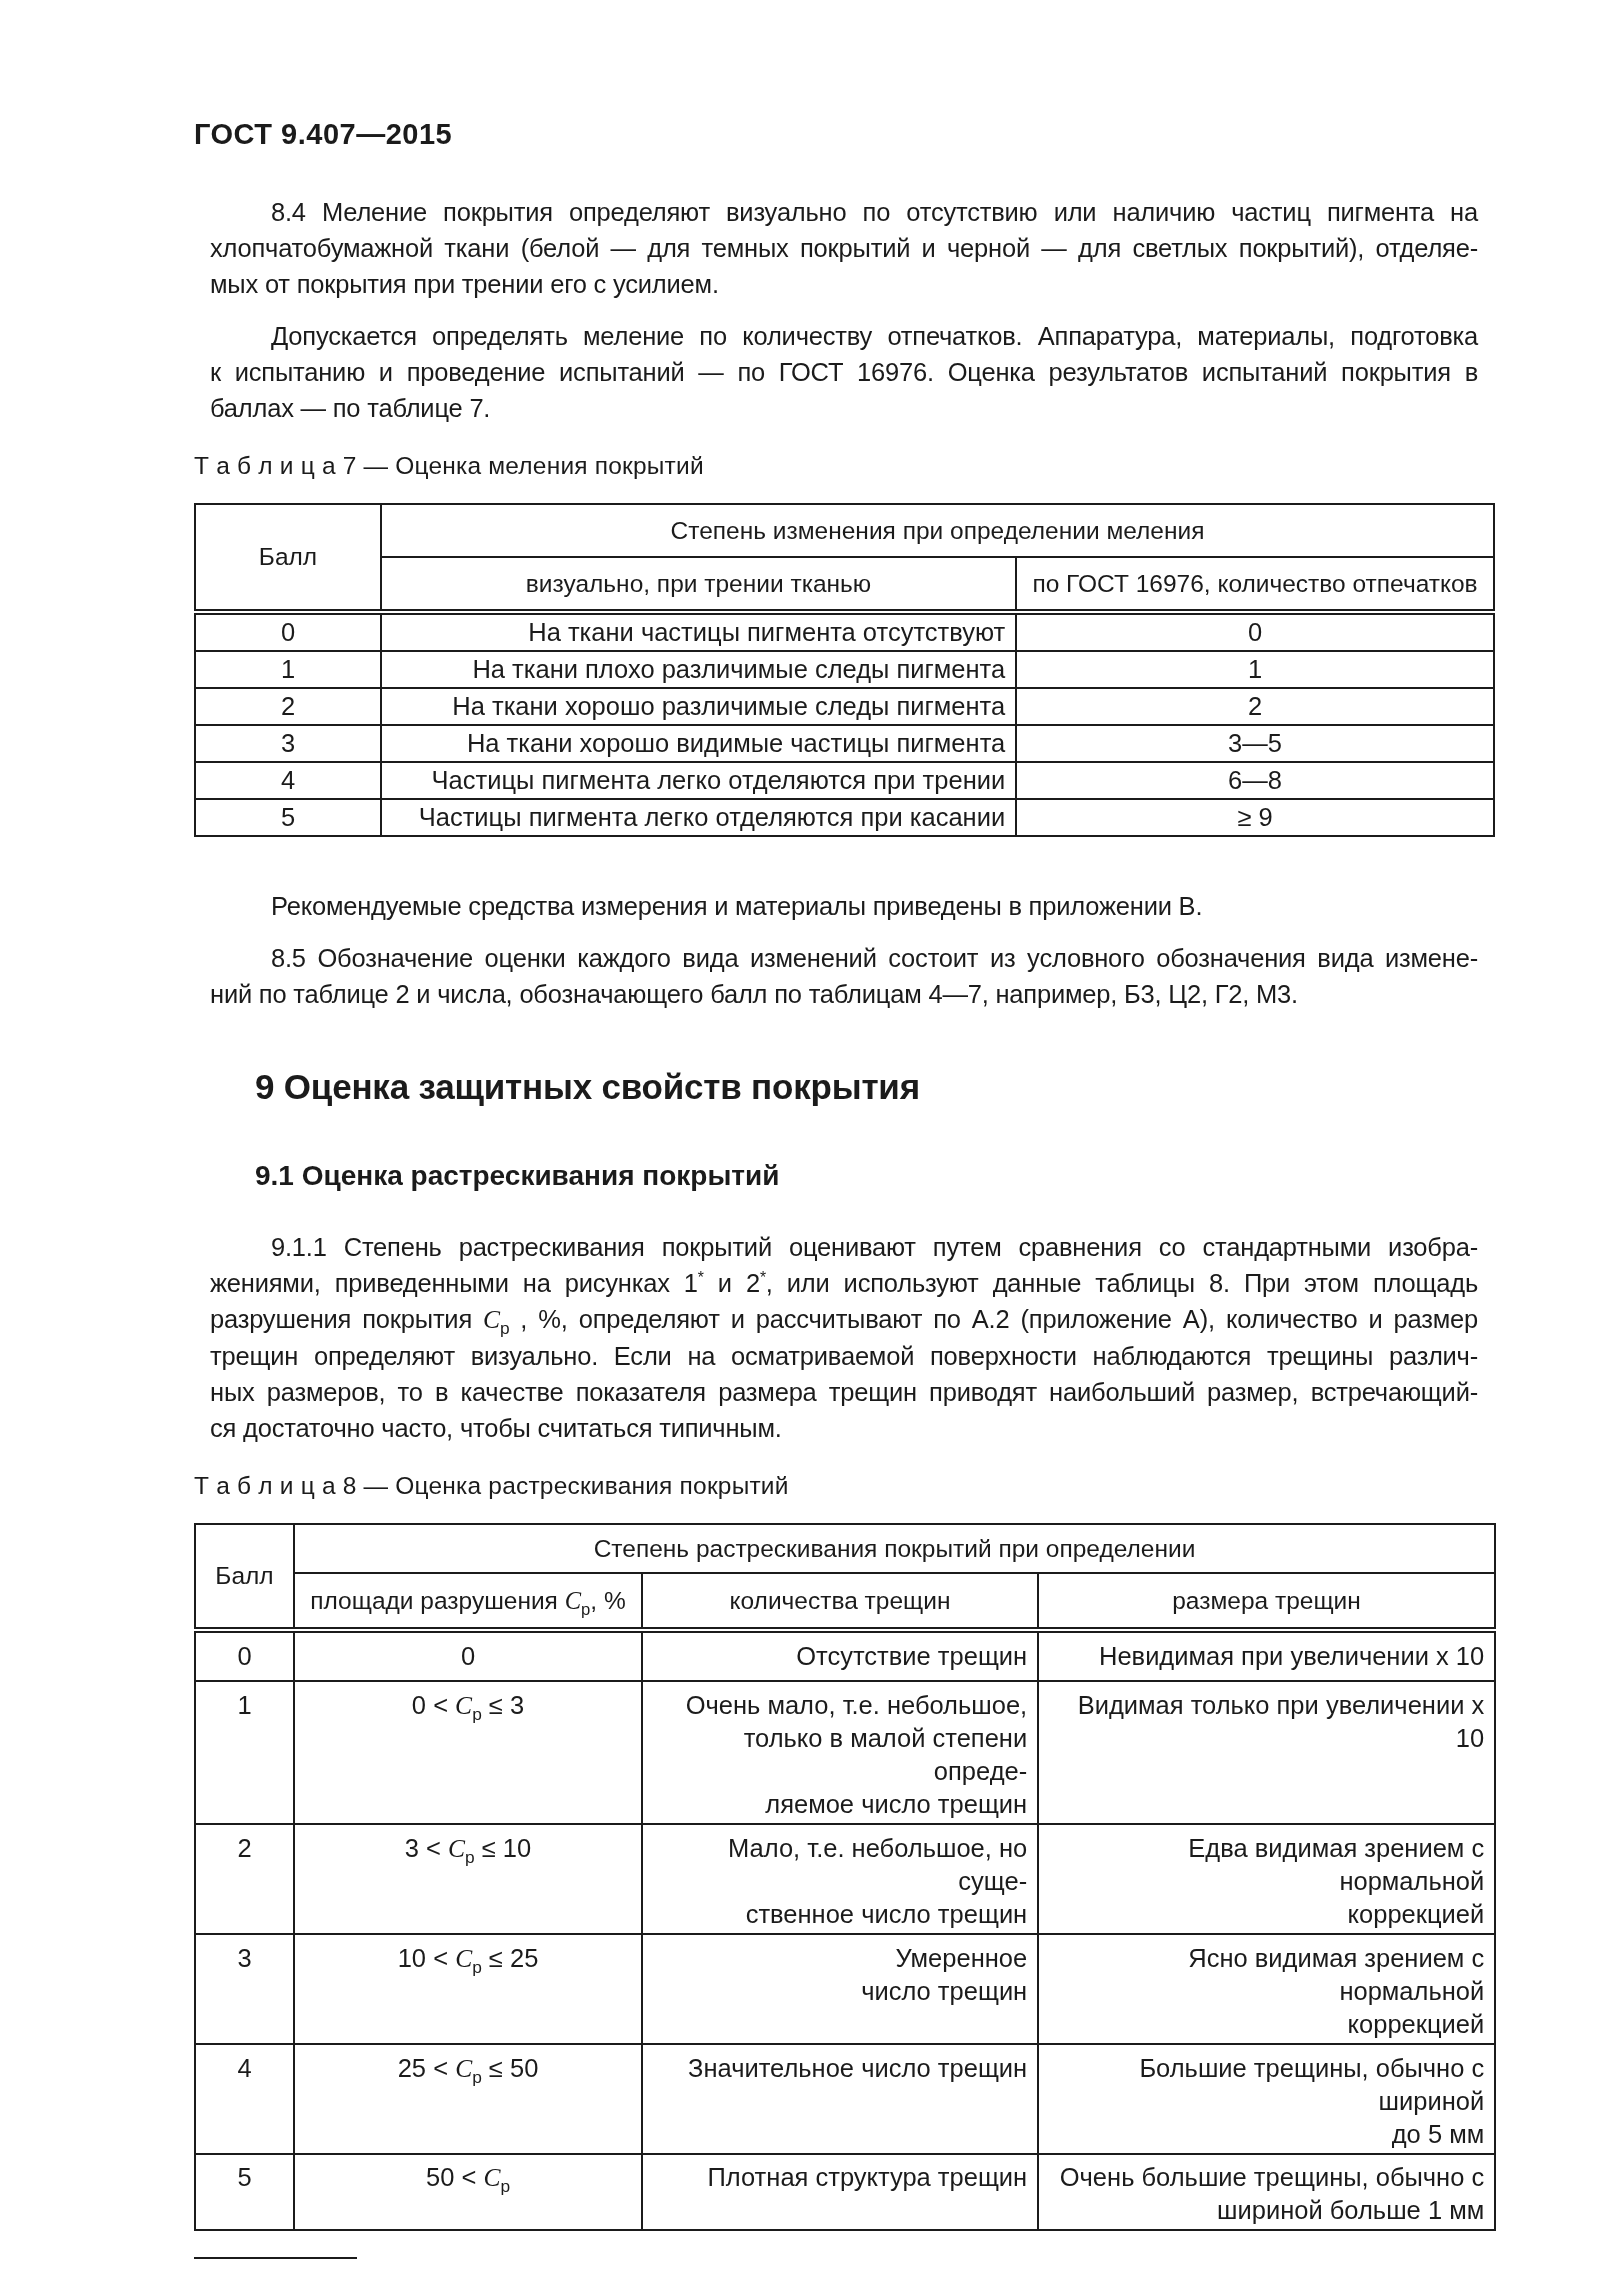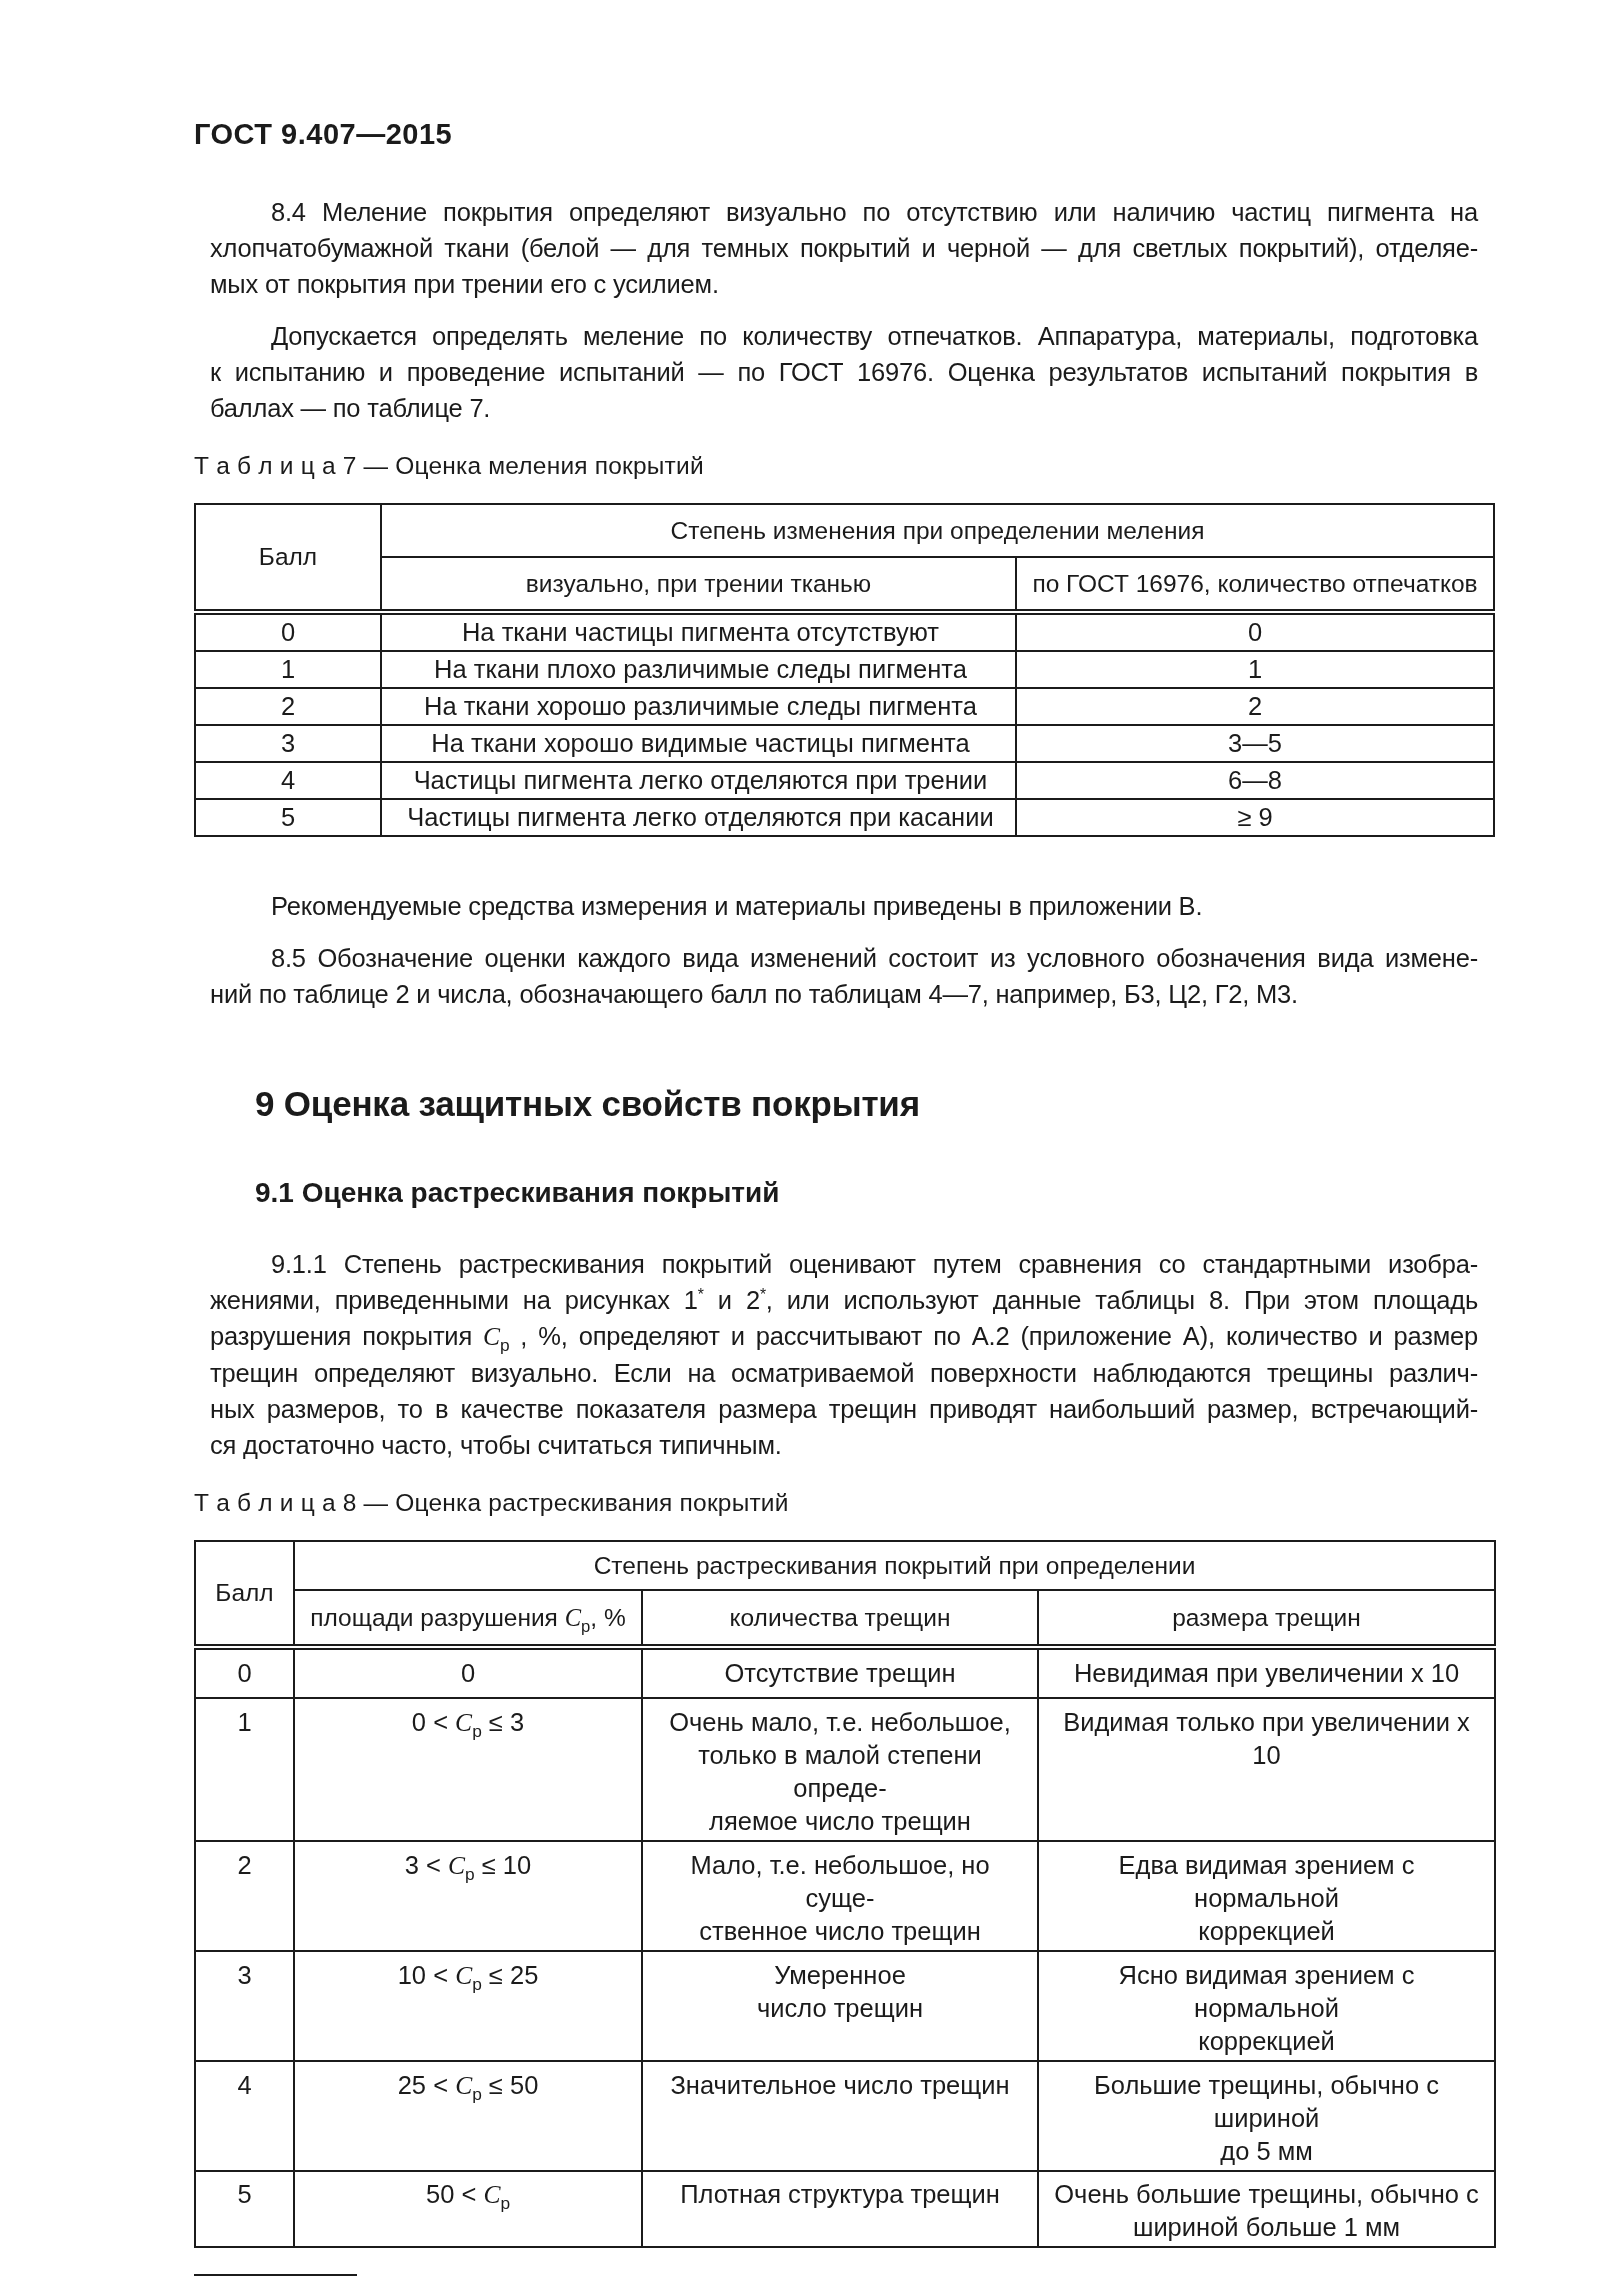--- a/index.html
+++ b/index.html
@@ -34,33 +34,33 @@
     border-style:solid;
     border-left-width:2px; border-right-width:2px;
     border-top-width:2.9px; border-bottom-width:2.9px;
     font-weight:normal; font-size:24.5px;
     padding:2px 9.8px;
     overflow:hidden;
   }
   table{ border:2.9px solid var(--ink); }
   th.dbl, td.dbl{ border-bottom:6.9px double var(--ink); }
   .c{ text-align:center; }
-  .l{ text-align:center; }
+  .l{ text-align:right; }
   .top{ vertical-align:top; padding-top:6.9px; }
   .pre{ white-space:pre-line; line-height:33px; font-size:25.5px; }
   .t7 tr.data td{ height:31px; font-size:25.5px; line-height:27.4px; }
   .t7 td.l{ padding-left:13.7px; }
   .t7 th{ height:47px; }
   .t8 tr.h1 th{ height:43px;border-radius:18px; }
   .t8 tr.h2 th{ height:49px; }
   .t8 td{ font-size:25.5px; line-height:33px; }
   tr.rh0{ height:51px; } tr.rh1{ height:114px; } tr.rh2{ height:73px; }
   tr.rh3{ height:73px; } tr.rh4{ height:73px; } tr.rh5{ height:76px; }
 
-  .h9{ font-size:35px; font-weight:bold; margin:72px 0 0 61px; letter-spacing:-0.2px; }
+  .h9{ font-size:35px; font-weight:bold; margin:55px 0 0 61px; letter-spacing:-0.2px; }
   .h91{ font-size:28px; font-weight:bold; margin:53px 0 0 61px; }
   .p-911{ margin-top:37px; }
 
   .fi{ font-style:italic; font-family:"Liberation Serif", serif; }
   sub{ font-size:0.68em; line-height:0; }
   .sup{ font-size:0.62em; vertical-align:0.55em; line-height:0; }
 
   .footnote-rule{ width:163px; border-top:2.9px solid var(--ink); margin-top:25.5px; }
 </style>
 </head>

